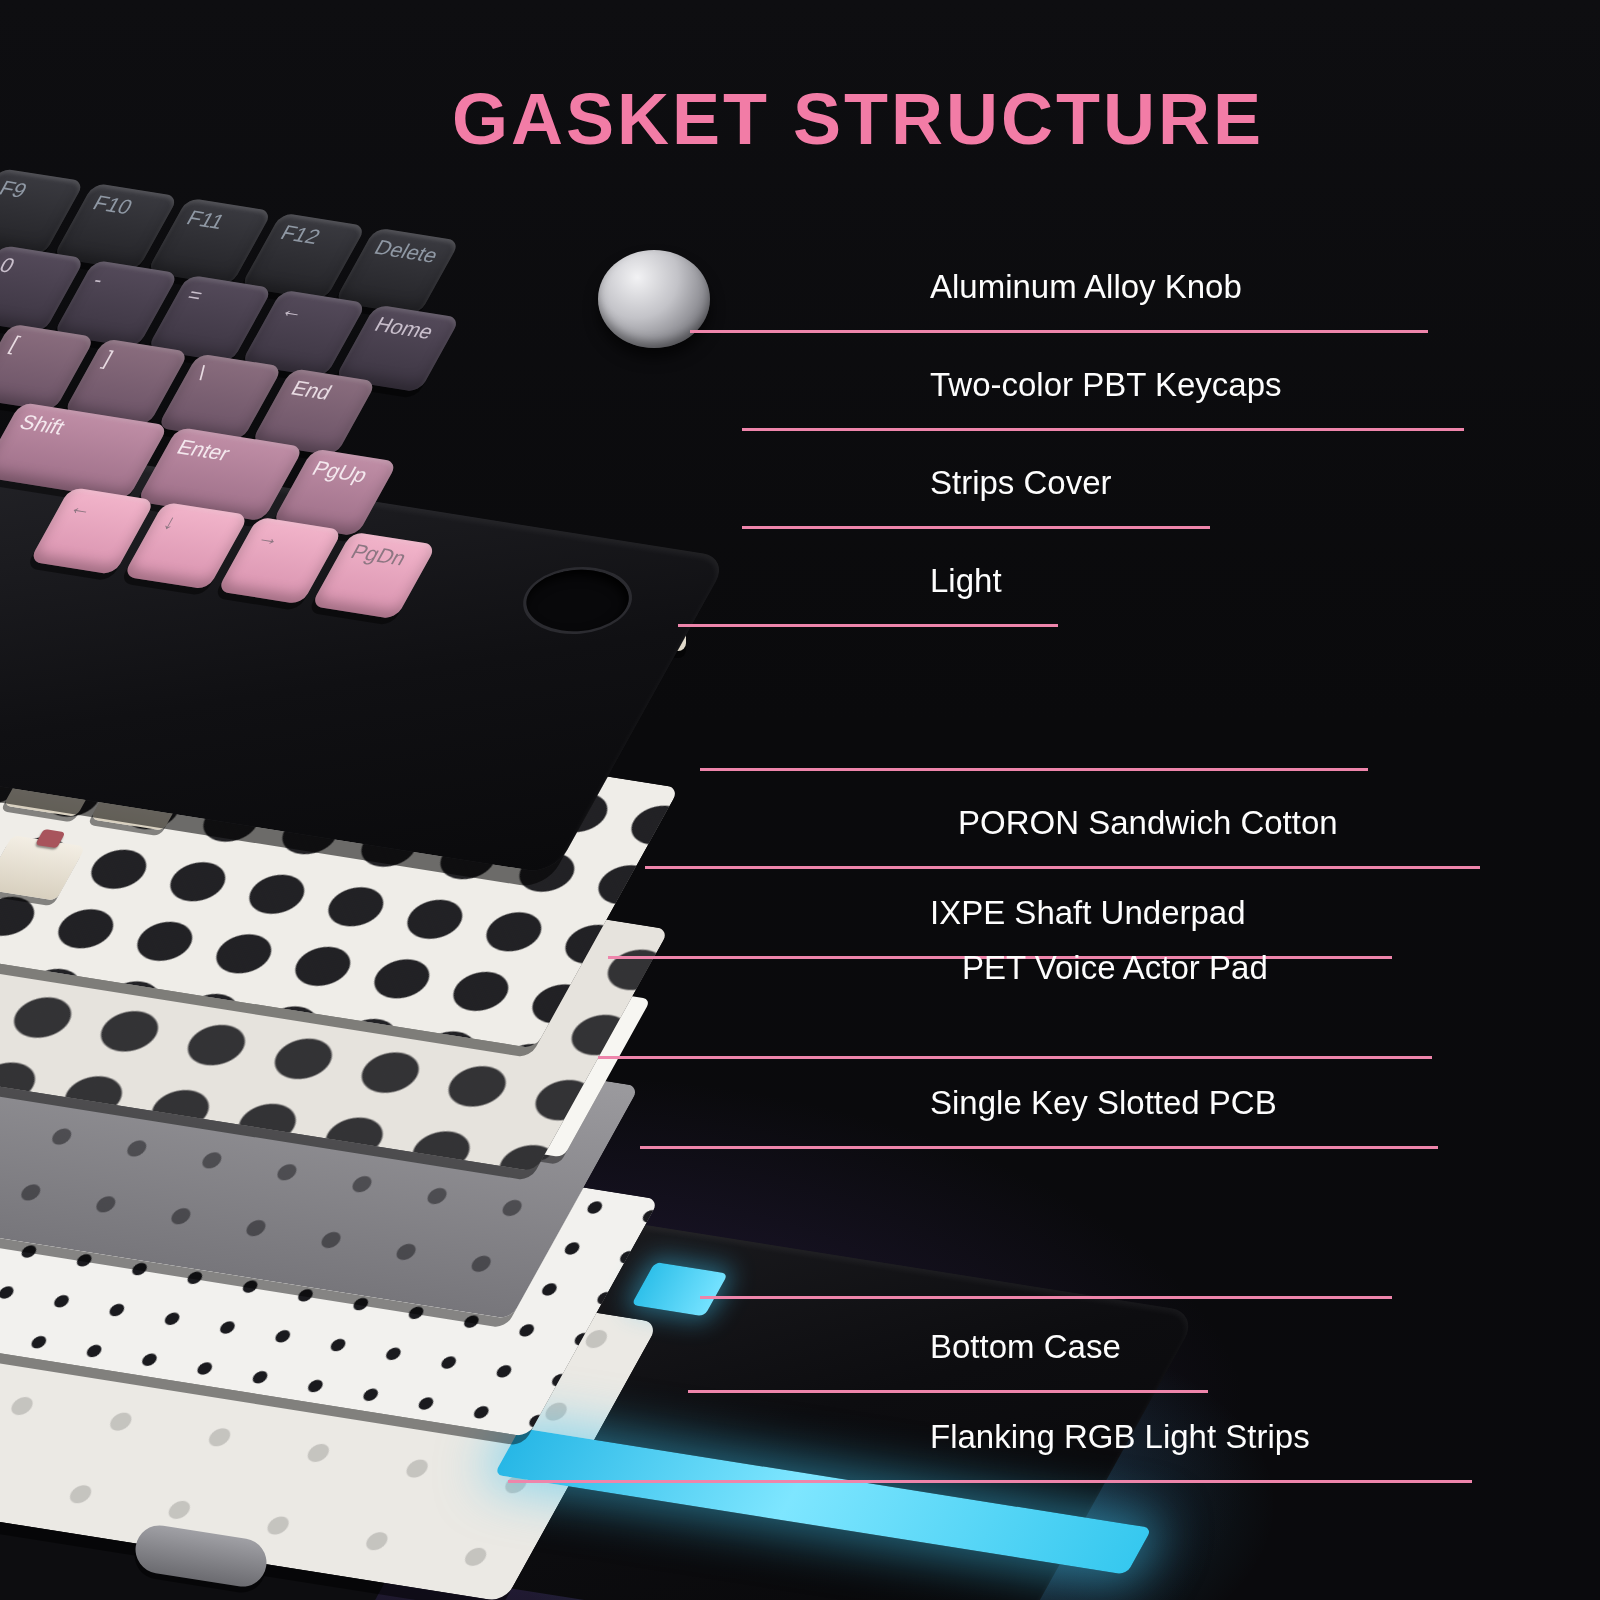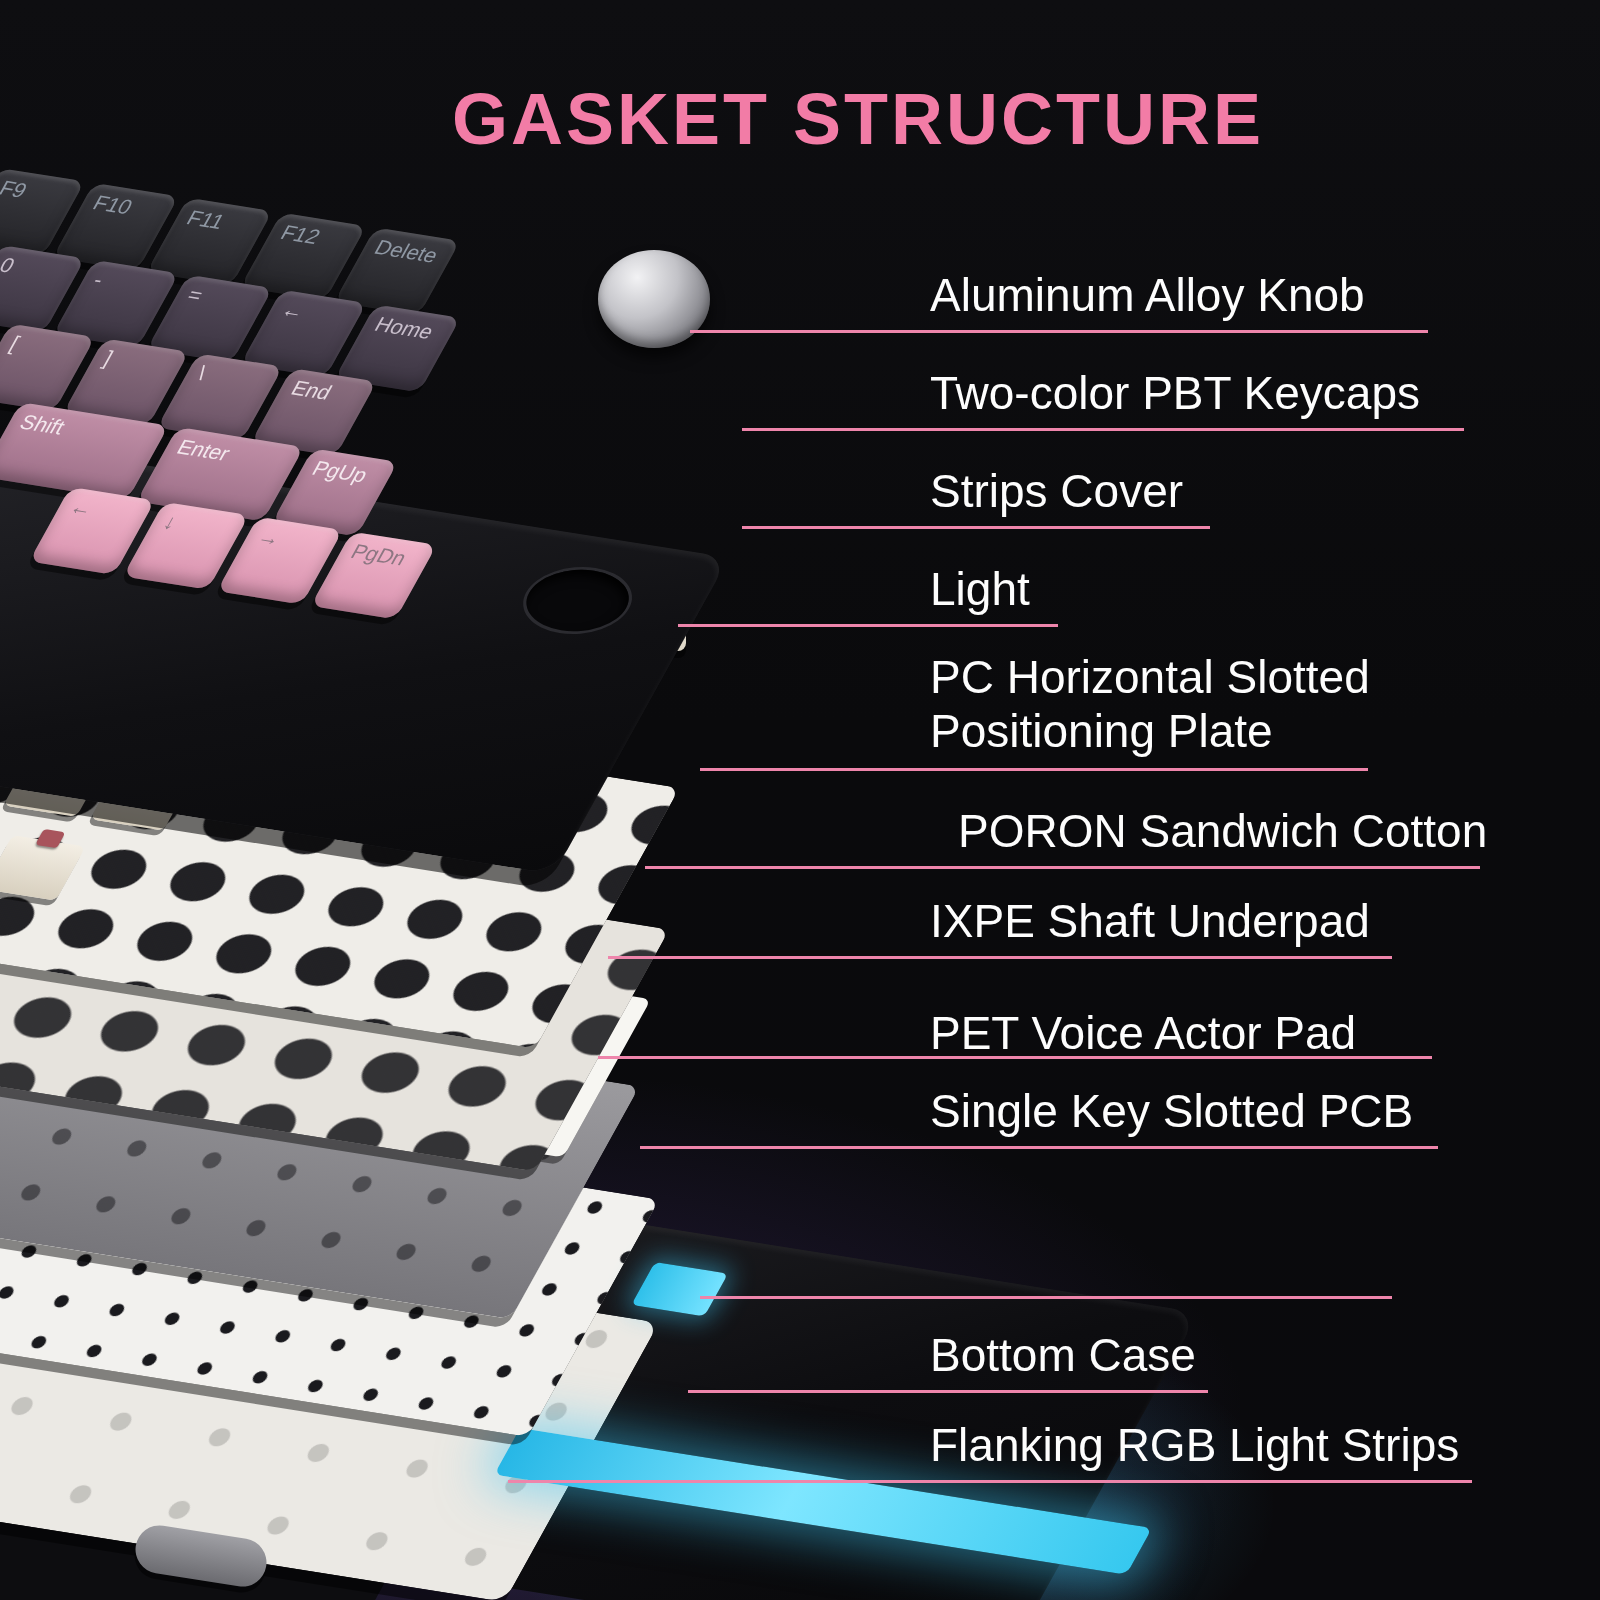--- a/index.html
+++ b/index.html
@@ -12,21 +12,21 @@
   .glow-purple{left:-60px;top:1080px;width:1300px;height:560px;
     background:radial-gradient(ellipse at 45% 65%, rgba(120,90,190,.38), rgba(70,50,120,.18) 45%, transparent 72%);}
   .glow-cyan{left:480px;top:1300px;width:800px;height:340px;
     background:radial-gradient(ellipse at 50% 60%, rgba(70,200,245,.30), transparent 70%);}
 
   
   .title{position:absolute;left:452px;top:78px;width:1100px;
          font-size:72px;font-weight:800;letter-spacing:3px;color:#f27ca6;white-space:nowrap;}
 
   
-  .label{position:absolute;left:930px;color:#fdfdfd;font-size:46px;line-height:1.18;font-weight:400;}
+  .label{position:absolute;left:930px;color:#fdfdfd;font-size:33px;line-height:1.18;font-weight:400;}
   .label.w2{width:520px;}
   .leader{position:absolute;height:3px;background:#ee85ab;}
 
   
   .iso{position:absolute;transform-origin:0 0;transform:rotate(9deg) skewX(-20deg);}
 
   
   .upper-cover{background:linear-gradient(160deg,#26262b,#101013 60%,#0a0a0c);
     border-radius:26px;box-shadow:0 16px 0 rgba(0,0,0,.55), inset 0 4px 6px rgba(255,255,255,.06);}
   .knob-hole{position:absolute;right:70px;top:34px;width:98px;height:64px;border-radius:50%;
@@ -225,30 +225,29 @@
 
   <div class="label" style="top:366px;">Two-color PBT Keycaps</div>
   <div class="leader" style="top:428px;left:742px;width:722px;"></div>
 
   <div class="label" style="top:464px;">Strips Cover</div>
   <div class="leader" style="top:526px;left:742px;width:468px;"></div>
 
   <div class="label" style="top:562px;">Light</div>
   <div class="leader" style="top:624px;left:678px;width:380px;"></div>
 
-  <div class="label w2" style="top:650px;">PC Horizontal Slotted Positioning Plate</div>
   <div class="leader" style="top:768px;left:700px;width:668px;"></div>
 
   <div class="label" style="top:804px;margin-left:28px;">PORON Sandwich Cotton</div>
   <div class="leader" style="top:866px;left:645px;width:835px;"></div>
 
   <div class="label" style="top:894px;text-align:center;">IXPE Shaft Underpad</div>
   <div class="leader" style="top:956px;left:608px;width:784px;"></div>
 
-  <div class="label" style="top:1006px;">PET Voice Actor Pad</div>
+  <div class="label" style="top:949px;margin-left:32px;">PET Voice Actor Pad</div>
   <div class="leader" style="top:1056px;left:598px;width:834px;"></div>
 
   <div class="label" style="top:1084px;">Single Key Slotted PCB</div>
   <div class="leader" style="top:1146px;left:640px;width:798px;"></div>
 
   <div class="leader" style="top:1296px;left:700px;width:692px;"></div>
 
   <div class="label" style="top:1328px;">Bottom Case</div>
   <div class="leader" style="top:1390px;left:688px;width:520px;"></div>
 

